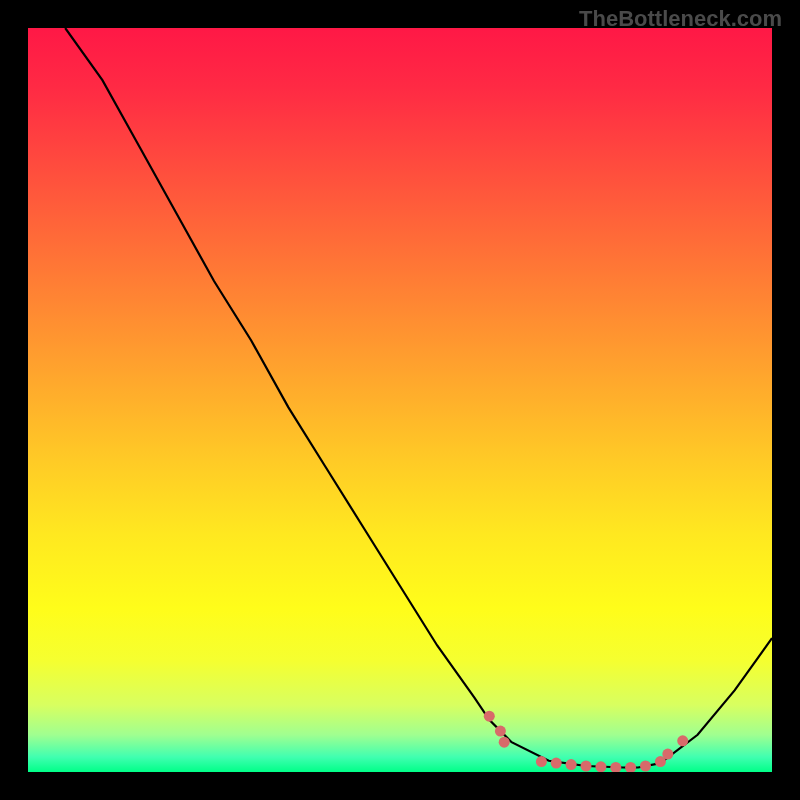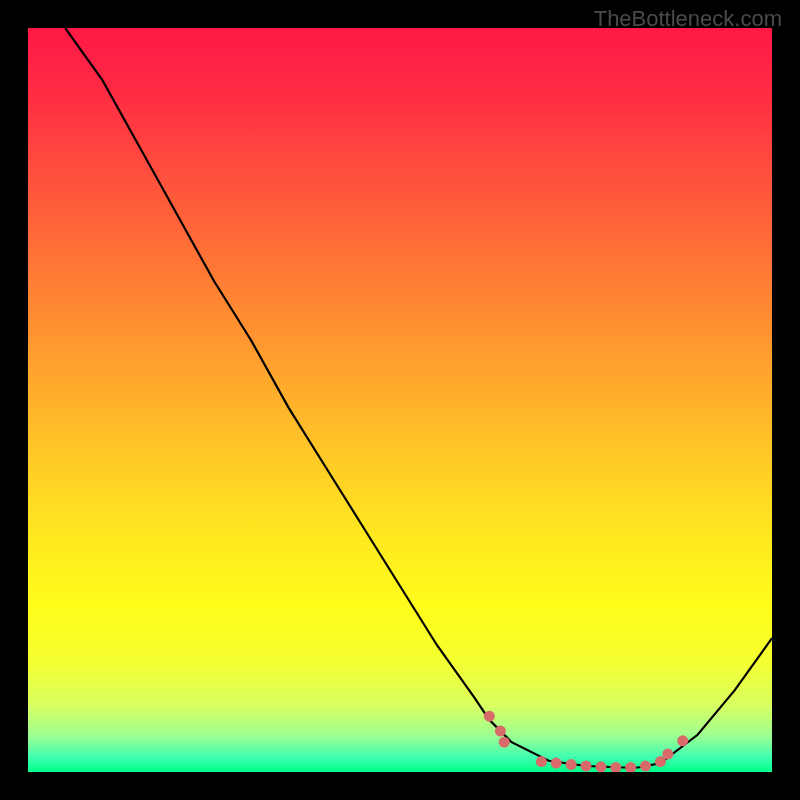--- a/index.html
+++ b/index.html
@@ -9,21 +9,21 @@
     background: #000;
     position: relative;
     font-family: Arial, sans-serif;
   }
   .watermark {
     position: absolute;
     top: 6px;
     right: 18px;
     color: #4a4a4a;
     font-size: 22px;
-    font-weight: normal;
+    font-weight: bold;
     z-index: 10;
   }
   .plot-area {
     position: absolute;
     left: 28px;
     top: 28px;
     width: 744px;
     height: 744px;
     background: linear-gradient(to bottom,
       #ff1846 0%,

